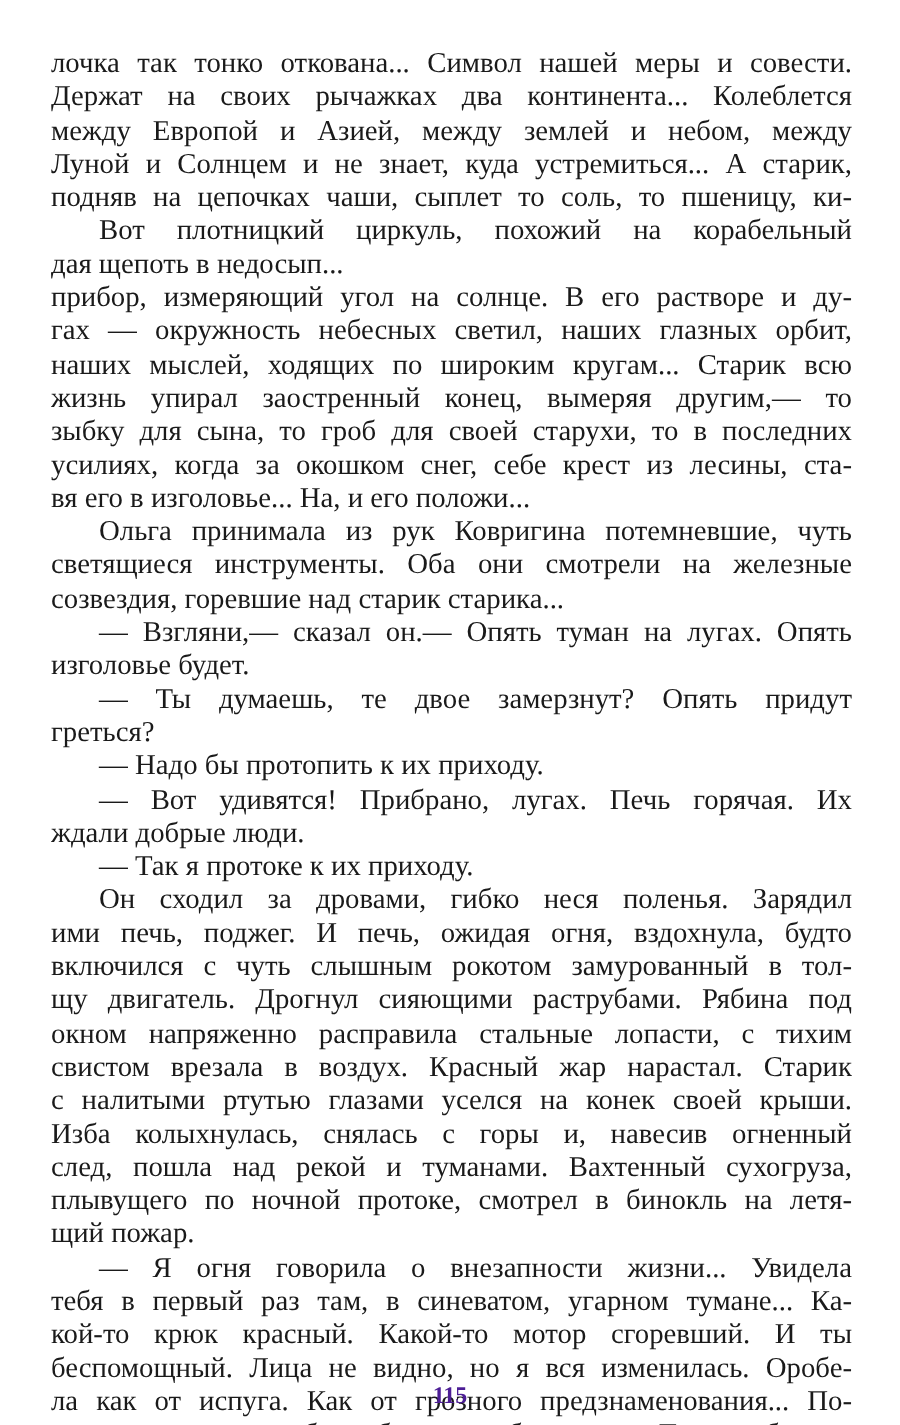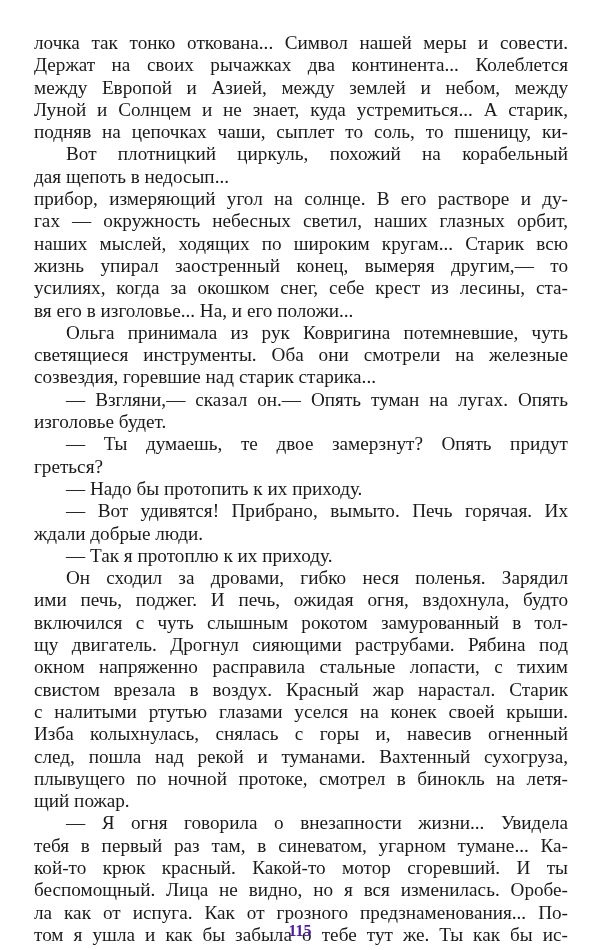--- a/index.html
+++ b/index.html
@@ -28,33 +28,34 @@
     <span class="line">Держат на своих рычажках два континента... Колеблется</span>
     <span class="line">между Европой и Азией, между землей и небом, между</span>
     <span class="line">Луной и Солнцем и не знает, куда устремиться... А старик,</span>
     <span class="line">подняв на цепочках чаши, сыплет то соль, то пшеницу, ки-</span>
     <span class="line indent">Вот плотницкий циркуль, похожий на корабельный</span>
     <span class="line last">дая щепоть в недосып...</span>
     <span class="line">прибор, измеряющий угол на солнце. В его растворе и ду-</span>
     <span class="line">гах — окружность небесных светил, наших глазных орбит,</span>
     <span class="line">наших мыслей, ходящих по широким кругам... Старик всю</span>
     <span class="line">жизнь упирал заостренный конец, вымеряя другим,— то</span>
+    <span class="line">зыбку для сына, то гроб для своей старухи, то в последних</span>
     <span class="line">усилиях, когда за окошком снег, себе крест из лесины, ста-</span>
     <span class="line last">вя его в изголовье... На, и его положи...</span>
     <span class="line indent">Ольга принимала из рук Ковригина потемневшие, чуть</span>
     <span class="line">светящиеся инструменты. Оба они смотрели на железные</span>
     <span class="line last">созвездия, горевшие над старик старика...</span>
     <span class="line indent">— Взгляни,— сказал он.— Опять туман на лугах. Опять</span>
     <span class="line last">изголовье будет.</span>
     <span class="line indent">— Ты думаешь, те двое замерзнут? Опять придут</span>
     <span class="line last">греться?</span>
     <span class="line indent last">— Надо бы протопить к их приходу.</span>
-    <span class="line indent">— Вот удивятся! Прибрано, вымыто. Печь горячая. Их</span>
+    <span class="line indent">— Вот удивятся! Прибрано, лугах. Печь горячая. Их</span>
     <span class="line last">ждали добрые люди.</span>
-    <span class="line indent last">— Так я протоплю к их приходу.</span>
+    <span class="line indent last">— Так я протоке к их приходу.</span>
     <span class="line indent">Он сходил за дровами, гибко неся поленья. Зарядил</span>
     <span class="line">ими печь, поджег. И печь, ожидая огня, вздохнула, будто</span>
     <span class="line">включился с чуть слышным рокотом замурованный в тол-</span>
     <span class="line">щу двигатель. Дрогнул сияющими раструбами. Рябина под</span>
     <span class="line">окном напряженно расправила стальные лопасти, с тихим</span>
     <span class="line">свистом врезала в воздух. Красный жар нарастал. Старик</span>
     <span class="line">с налитыми ртутью глазами уселся на конек своей крыши.</span>
     <span class="line">Изба колыхнулась, снялась с горы и, навесив огненный</span>
     <span class="line">след, пошла над рекой и туманами. Вахтенный сухогруза,</span>
     <span class="line">плывущего по ночной протоке, смотрел в бинокль на летя-</span>

